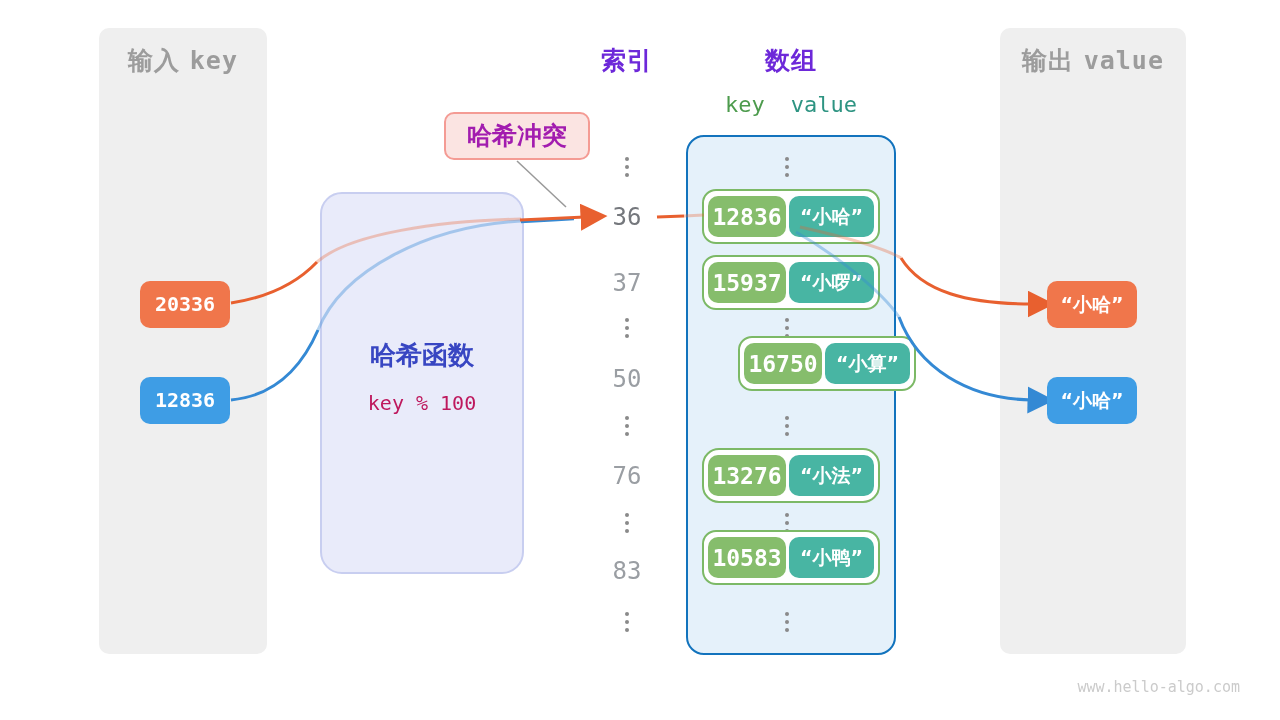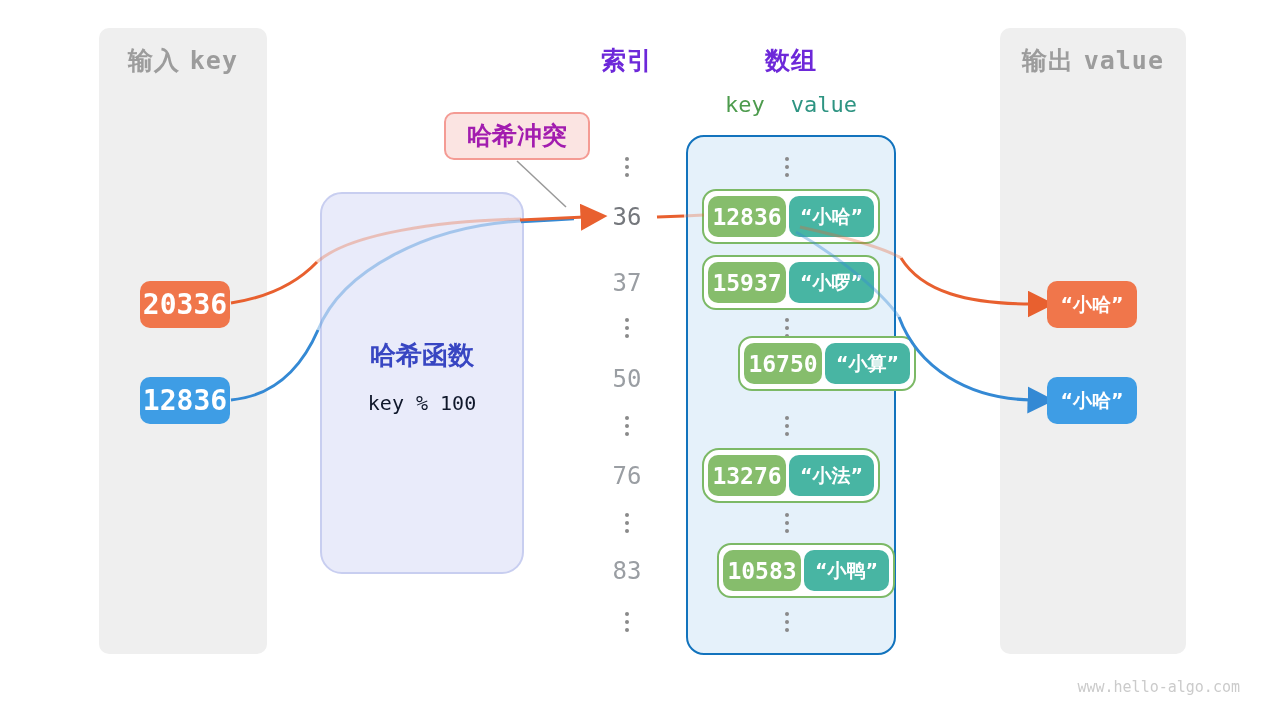--- a/index.html
+++ b/index.html
@@ -15,34 +15,34 @@
     position:absolute;text-align:center;font-size:25px;font-weight:bold;
     color:#9C9C9C;z-index:2;letter-spacing:1px;
   }
   .panel-title .mono{font-size:25px;}
 
   
   .kbox{
     position:absolute;width:90px;height:47px;border-radius:10px;z-index:60;
     color:#fff;text-align:center;line-height:47px;
   }
-  .kbox.num{font-family:"DejaVu Sans Mono",monospace;font-size:28px;font-weight:bold;}
+  .kbox.num{font-family:"DejaVu Sans Mono",monospace;font-size:20px;font-weight:bold;}
   .kbox.val{font-size:19px;font-weight:bold;}
   .kbox.orange{background:#F0764B;}
   .kbox.blue{background:#3E9DE5;}
 
   
   .hashbox{
     position:absolute;left:320px;top:192px;width:200px;height:378px;
     background:#E9EBFA;border:2px solid #C8CEF0;border-radius:22px;z-index:1;
   }
   .hash-name{position:absolute;left:320px;top:338px;width:204px;text-align:center;
     font-size:26px;font-weight:600;color:#3846C2;z-index:2;}
   .hash-formula{position:absolute;left:320px;top:391px;width:204px;text-align:center;
-    font-size:20px;color:#0f172a;z-index:2;}
+    font-size:20px;color:#be185d;z-index:2;}
 
   
   .badge{
     position:absolute;left:444px;top:112px;width:146px;height:48px;
     background:#FBE4E2;border:2px solid #F49B94;border-radius:10px;
     text-align:center;line-height:44px;font-size:25px;font-weight:bold;color:#a21caf;
     z-index:60;box-sizing:border-box;
   }
 
   
@@ -181,21 +181,21 @@
     </div>
   <div class="entry" style="top:448px;border-radius:17px;">
     <div class="pill key">13276</div>
     <div class="pill val">“小法”</div>
   </div>
   <div class="dots" style="left:757px;top:510px;">
       <i></i>
       <i></i>
       <i></i>
     </div>
-  <div class="entry" style="top:543px;margin-left:15px;">
+  <div class="entry" style="top:530px;">
     <div class="pill key">10583</div>
     <div class="pill val">“小鸭”</div>
   </div>
   <div class="dots" style="left:757px;top:609px;">
       <i></i>
       <i></i>
       <i></i>
     </div>
 
   <div class="panel" style="left:1000px;top:28px;width:186px;height:626px;"></div>

